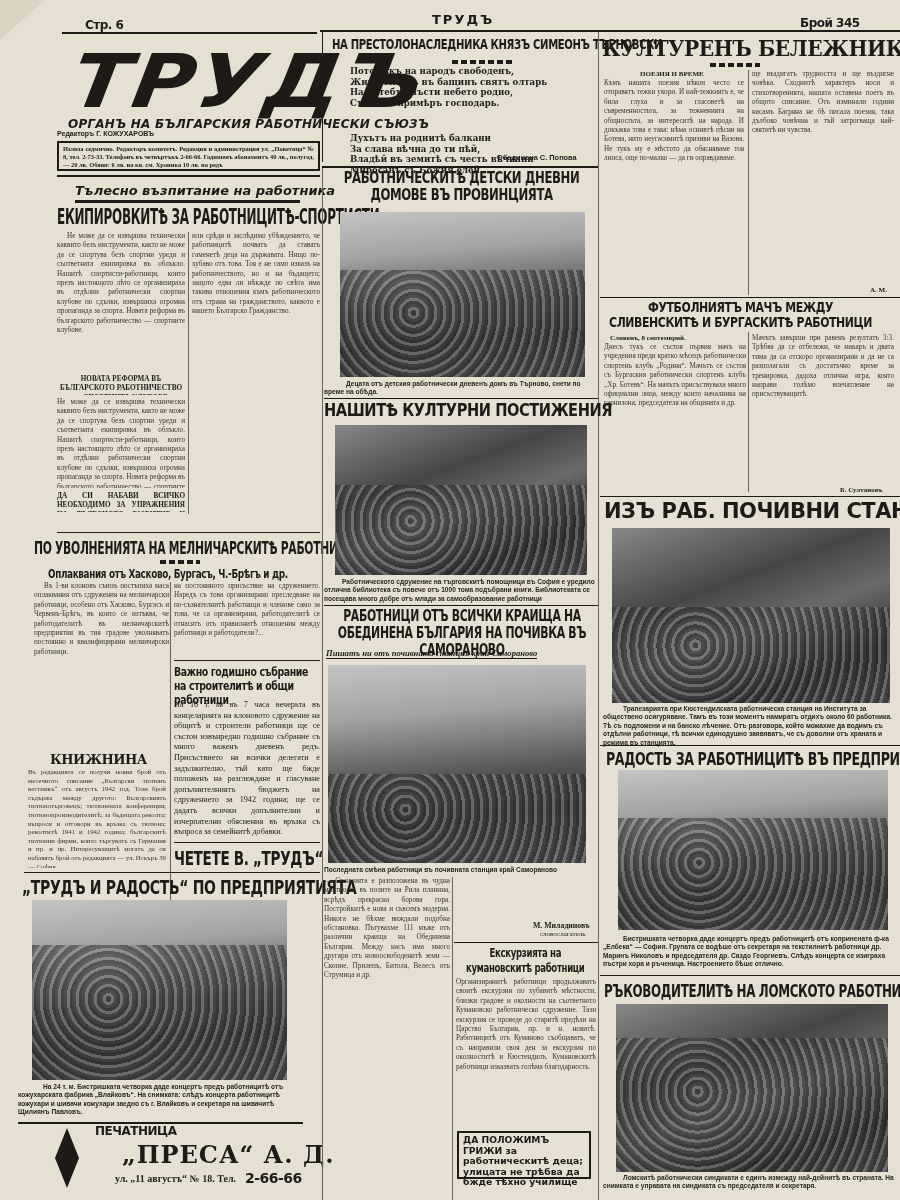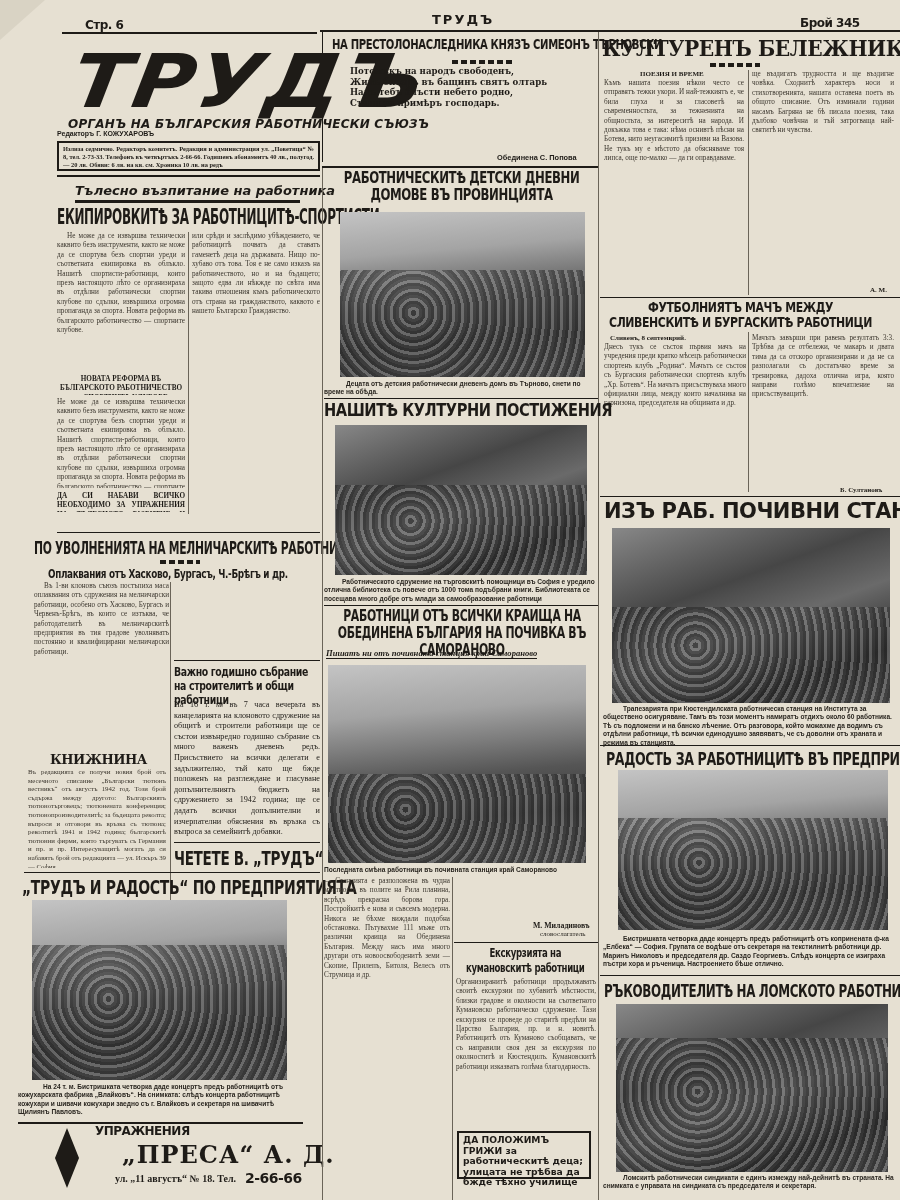--- a/index.html
+++ b/index.html
@@ -41,20 +41,26 @@
   </div>
 
   <div class="vline" style="left:322px;top:32px;height:130px;background:#1e1b17;"></div>
   <div class="abs cond" style="left:332px;top:36px;font-size:14px;transform:scaleX(0.72);">НА ПРЕСТОЛОНАСЛЕДНИКА КНЯЗЪ СИМЕОНЪ ТЪРНОВСКИ</div>
   <div class="ornament" style="left:452px;top:60px;width:60px;"></div>
   <div class="abs poem" style="left:350px;top:66px;">
     <div>Потомъкъ на народъ свободенъ,</div>
     <div>Живъ бисеръ въ бащинъ святъ олтарь</div>
     <div>Надъ тебъ блъсти небето родно,</div>
     <div>Стани за примѣръ господарь.</div>
+  </div>
+  <div class="abs poem" style="left:350px;top:133px;">
+    <div>Духътъ на роднитѣ балкани</div>
+    <div>За слава вѣчна до ти пѣй,</div>
+    <div>Владѣй въ земитѣ съ честь вѣчиани</div>
+    <div>Миросанъ съ Божия елей.</div>
   </div>
   <div class="abs" style="left:497px;top:153px;font-family:'Liberation Sans',sans-serif;font-size:7.4px;font-weight:bold;">Обединена С. Попова</div>
   <div class="rule" style="left:322px;top:166px;width:276px;height:2px;"></div>
 
   <div class="vline" style="left:598px;top:32px;height:1168px;"></div>
   <div class="abs cond" style="left:602px;top:34px;font-size:23px;font-family:'DejaVu Serif',serif;transform:scaleX(0.88);">КУЛТУРЕНЪ БЕЛЕЖНИКЪ</div>
   <div class="ornament" style="left:710px;top:63px;width:50px;"></div>
   <div class="abs" style="left:640px;top:70px;font-family:'Liberation Serif',serif;font-size:7px;font-weight:bold;">ПОЕЗИЯ И ВРЕМЕ</div>
   <div class="abs txt" style="left:604px;top:79px;width:140px;height:215px;">Къмъ нашата поезия нѣкои често се отправятъ тежки укори. И най-тежкиятъ е, че била глуха и за гласоветѣ на съвременностьта, за тежненията на общностьта, за интереситѣ на народа. И докъжка това е така: нѣма оснивтѣ пѣсни на Ботева, нито неугасимитѣ призиви на Вазова. Не тукъ му е мѣстото да обясняваме тоя липса, още по-малко — да ги оправдаваме.</div>
   <div class="vline" style="left:748px;top:70px;height:225px;"></div>
@@ -102,20 +108,21 @@
   <div class="abs txt" style="left:57px;top:492px;width:128px;height:20px;font-weight:bold;color:#1e1b17;">ДА СИ НАБАВИ ВСИЧКО НЕОБХОДИМО ЗА УПРАЖНЕНИЯ НА ТЪЛЕСНОТО РАЗВИТИЕ И СПОРТЪ.</div>
   <div class="vline" style="left:188px;top:232px;height:282px;"></div>
   <div class="abs txt" style="left:192px;top:232px;width:128px;height:280px;">или срѣди и заслѣдимо убѣждението, че работницитѣ почватъ да ставатъ гаменетѣ деца на държавата. Нищо по-хубаво отъ това. Тоя е не само изказъ на работничеството, но и на бъдащето; защото едва ли нѣкжде по свѣта има такива отношения къмъ работническото отъ страна на гражданството, каквото е нашето Българско Гражданство.</div>
 
   <div class="rule" style="left:57px;top:532px;width:263px;height:1px;"></div>
   <div class="abs cond" style="left:34px;top:537px;font-size:18px;transform:scaleX(0.6);">ПО УВОЛНЕНИЯТА НА МЕЛНИЧАРСКИТѢ РАБОТНИЦИ</div>
   <div class="ornament" style="left:160px;top:560px;width:40px;"></div>
   <div class="abs cond" style="left:48px;top:566px;font-size:13px;transform:scaleX(0.68);">Оплаквания отъ Хасково, Бургасъ, Ч.-Брѣгъ и др.</div>
   <div class="abs txt" style="left:34px;top:582px;width:135px;height:135px;text-indent:10px;">Въ 1-ви клоновъ съюзъ постъпиха маса оплаквания отъ сдружения на мелничарски работници, особено отъ Хасково, Бургасъ и Червенъ-Брѣгъ, въ които се изтъква, че работодателитѣ въ мелничарскитѣ предприятия въ тия градове уволняватъ постоянно и квалифицирани мелничарски работници.</div>
   <div class="vline" style="left:170px;top:582px;height:400px;"></div>
+  <div class="abs txt" style="left:174px;top:582px;width:146px;height:60px;">на постоянното присъствие на сдружението. Наредъ съ това организирано преследване на по-съзнателнитѣ работници и членове само за това, че са организирани, работодателитѣ се отнасятъ отъ правилнитѣ отношения между работници и работодатели?...</div>
 
   <div class="rule" style="left:174px;top:660px;width:146px;height:1px;"></div>
   <div class="abs cond" style="left:174px;top:665px;font-size:13px;line-height:14px;transform:scaleX(0.72);white-space:normal;width:200px;">Важно годишно събрание на строителитѣ и общи работници</div>
   <div class="abs txt" style="left:174px;top:700px;width:146px;height:150px;font-size:8.2px;line-height:10.6px;color:#1e1b17;">На 16 т. м. въ 7 часа вечерьта въ канцеларията на клоновото сдружение на общитѣ и строители работници ще се състои извънредно годишно събрание съ много важенъ дневенъ редъ. Присъствието на всички делегати е задължително, тъй като ще бжде положенъ на разглеждане и гласуване допълнителниятъ бюджетъ на сдружението за 1942 година; ще се дадатъ всички допълнителни и изчерпателни обяснения въ връзка съ въпроса за семейнитѣ добавки.</div>
 
   <div class="abs cond" style="left:50px;top:752px;font-size:13px;font-family:'DejaVu Serif',serif;">КНИЖНИНА</div>
   <div class="abs txt" style="left:28px;top:768px;width:138px;height:100px;font-size:6.8px;line-height:8.6px;">Въ редакцията се получи новия брой отъ месечното списание „Български тютюнъ вестникъ“ отъ августъ 1942 год. Този брой съдържа между другото: Българскиятъ тютюнотърговецъ; тютюнената конференция; тютюнопроизводителитѣ; за бъдещата реколта; въпроси и отговори въ връзка съ тютюна; реколтитѣ 1941 и 1942 година; българскитѣ тютюнни фирми, които търгуватъ съ Германия и пр. и пр. Интересуващитѣ могатъ да си набавятъ брой отъ редакцията — ул. Искъръ 39 — София.</div>
 
   <div class="rule" style="left:174px;top:842px;width:146px;height:1px;"></div>
   <div class="abs cond" style="left:174px;top:846px;font-size:20px;transform:scaleX(0.68);">ЧЕТЕТЕ В. „ТРУДЪ“</div>
@@ -123,21 +130,21 @@
   <div class="rule" style="left:24px;top:872px;width:296px;height:1px;"></div>
   <div class="abs cond" style="left:22px;top:875px;font-size:20px;transform:scaleX(0.7);">„ТРУДЪ И РАДОСТЬ“ ПО ПРЕДПРИЯТИЯТА</div>
   <div class="photo light" style="left:32px;top:900px;width:255px;height:180px;">
       <div class="crowd" style="height:75%;"></div>
     </div>
   <div class="abs cap" style="left:18px;top:1083px;width:285px;height:38px;text-indent:25px;">На 24 т. м. Бистришката четворка даде концертъ предъ работницитѣ отъ кожухарската фабрика „Влайковъ“. На снимката: слѣдъ концерта работницитѣ кожухари и шивачи кожухари заедно съ г. Влайковъ и секретаря на шивачитѣ Щилиянъ Павловъ.</div>
   <div class="rule" style="left:18px;top:1122px;width:285px;height:2px;"></div>
 
   <div class="abs" style="left:55px;top:1128px;width:0;height:0;border-left:12px solid transparent;border-right:12px solid transparent;border-bottom:30px solid #1e1b17;"></div>
   <div class="abs" style="left:55px;top:1158px;width:0;height:0;border-left:12px solid transparent;border-right:12px solid transparent;border-top:30px solid #1e1b17;"></div>
-  <div class="abs cond" style="left:95px;top:1124px;font-size:12px;">УПРАЖНЕНИЯ</div>
+  <div class="abs cond" style="left:95px;top:1124px;font-size:12px;">ПЕЧАТНИЦА</div>
   <div class="abs" style="left:122px;top:1140px;font-family:'DejaVu Serif',serif;font-weight:bold;font-size:24px;letter-spacing:1px;">„ПРЕСА“ А. Д.</div>
   <div class="abs" style="left:115px;top:1173px;font-family:'Liberation Serif',serif;font-weight:bold;font-size:10px;">ул. „11 августъ“ № 18. Тел.</div>
   <div class="abs cond" style="left:245px;top:1170px;font-size:14px;">2-66-66</div>
 
   <div class="vline" style="left:322px;top:168px;height:1032px;"></div>
   <div class="abs cond" style="left:327px;top:170px;font-size:15px;line-height:17px;transform:scaleX(0.78);white-space:normal;width:345px;text-align:center;">РАБОТНИЧЕСКИТѢ ДЕТСКИ ДНЕВНИ ДОМОВЕ ВЪ ПРОВИНЦИЯТА</div>
   <div class="photo light" style="left:340px;top:212px;width:245px;height:165px;">
       <div class="crowd" style="height:65%;"></div>
     </div>
   <div class="abs cap" style="left:324px;top:380px;width:272px;height:18px;text-indent:22px;">Децата отъ детския работнически дневенъ домъ въ Търново, снети по време на обѣда.</div>

